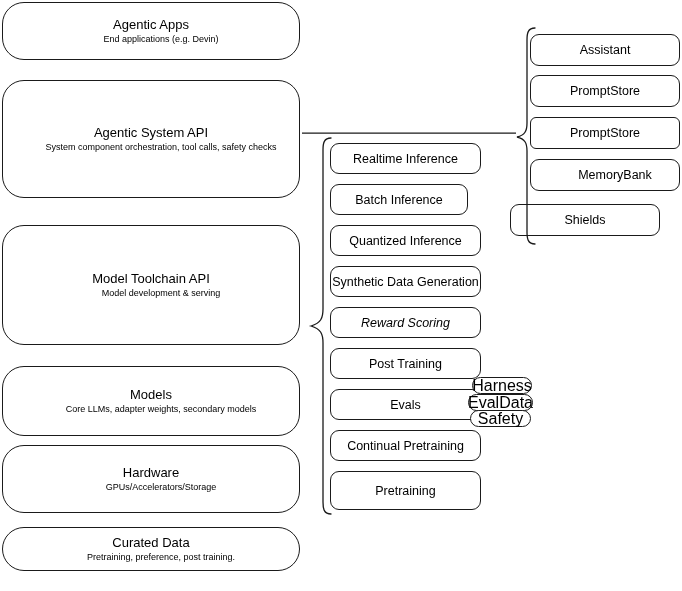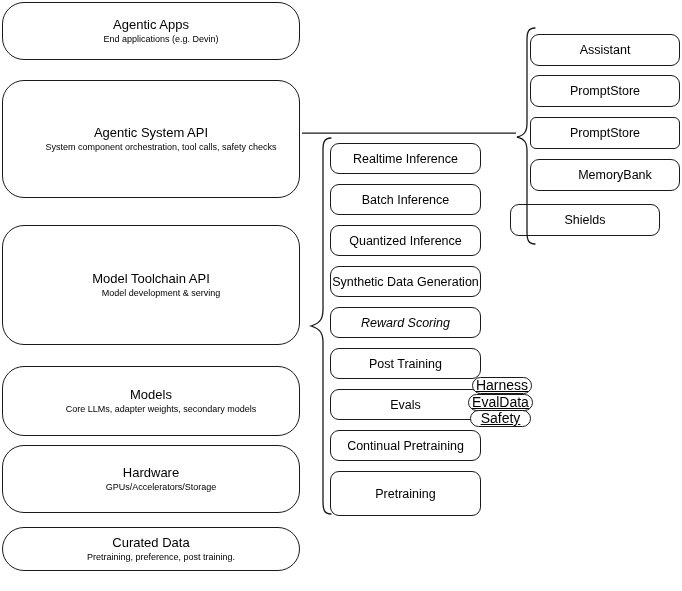--- a/index.html
+++ b/index.html
@@ -61,24 +61,23 @@
     box-sizing: border-box;
     background: #ffffff;
     border: 1.3px solid #1a1a1a;
     border-radius: 999px;
     display: flex;
     align-items: center;
     justify-content: center;
     z-index: 20;
   }
   .pill .title {
-    font-size: 14px;
+    font-size: 16px;
     line-height: 13px;
     white-space: nowrap;
-    text-decoration: underline;
   }
   .brace {
     position: absolute;
     z-index: 5;
   }
   .connector {
     position: absolute;
     z-index: 4;
   }
   svg { display: block; overflow: visible; }
@@ -126,42 +125,42 @@
 
   <div class="brace" style="left:310px; top:137px;">
     <svg width="22" height="378" viewBox="0 0 22 378">
       <path d="M 21 1 C 14 1 13 6 13 13 L 13 172 C 13 181 11 186 1 189 C 11 192 13 197 13 206 L 13 365 C 13 372 14 377 21 377" fill="none" stroke="#1a1a1a" stroke-width="1.3" stroke-linecap="round"></path>
     </svg>
   </div>
 
   <div class="box item-box" style="left: 330px; top: 143px; width: 151px; height: 31px; border-color: rgb(26, 26, 26);">
     <div class="title">Realtime Inference</div>
   </div>
-  <div class="box item-box" style="left: 330px; top: 184px; width: 151px; height: 31px; border-color: rgb(26, 26, 26);">
+  <div class="box item-box" style="left: 330px; top: 184px; width: 138px; height: 31px; border-color: rgb(26, 26, 26);">
     <div class="title">Batch Inference</div>
   </div>
   <div class="box item-box" style="left: 330px; top: 225px; width: 151px; height: 31px; border-color: rgb(26, 26, 26);">
     <div class="title">Quantized Inference</div>
   </div>
   <div class="box item-box" style="left: 330px; top: 266px; width: 151px; height: 31px; border-color: rgb(26, 26, 26);">
     <div class="title">Synthetic Data Generation</div>
   </div>
   <div class="box item-box" style="left: 330px; top: 307px; width: 151px; height: 31px; border-color: rgb(26, 26, 26); font-style: italic;">
     <div class="title">Reward Scoring</div>
   </div>
   <div class="box item-box" style="left: 330px; top: 348px; width: 151px; height: 31px; border-color: rgb(26, 26, 26);">
     <div class="title">Post Training</div>
   </div>
   <div class="box item-box" style="left: 330px; top: 389px; width: 151px; height: 31px; border-color: rgb(26, 26, 26);">
     <div class="title">Evals</div>
   </div>
   <div class="box item-box" style="left: 330px; top: 430px; width: 151px; height: 31px; border-color: rgb(26, 26, 26);">
     <div class="title">Continual Pretraining</div>
   </div>
-  <div class="box item-box" style="left: 330px; top: 471px; width: 151px; height: 45px; border-color: rgb(26, 26, 26);">
+  <div class="box item-box" style="left: 330px; top: 471px; width: 151px; height: 39px; border-color: rgb(26, 26, 26);">
     <div class="title">Pretraining</div>
   </div>
 
   <div class="pill" style="left: 472px; top: 377px; width: 60px; height: 17px; border-color: rgb(26, 26, 26);">
     <div class="title">Harness</div>
   </div>
   <div class="pill" style="left: 468px; top: 394px; width: 65px; height: 17px; border-color: rgb(26, 26, 26);">
     <div class="title">EvalData</div>
   </div>
   <div class="pill" style="left: 470px; top: 410px; width: 61px; height: 17px; border-color: rgb(26, 26, 26); text-align: right;">

